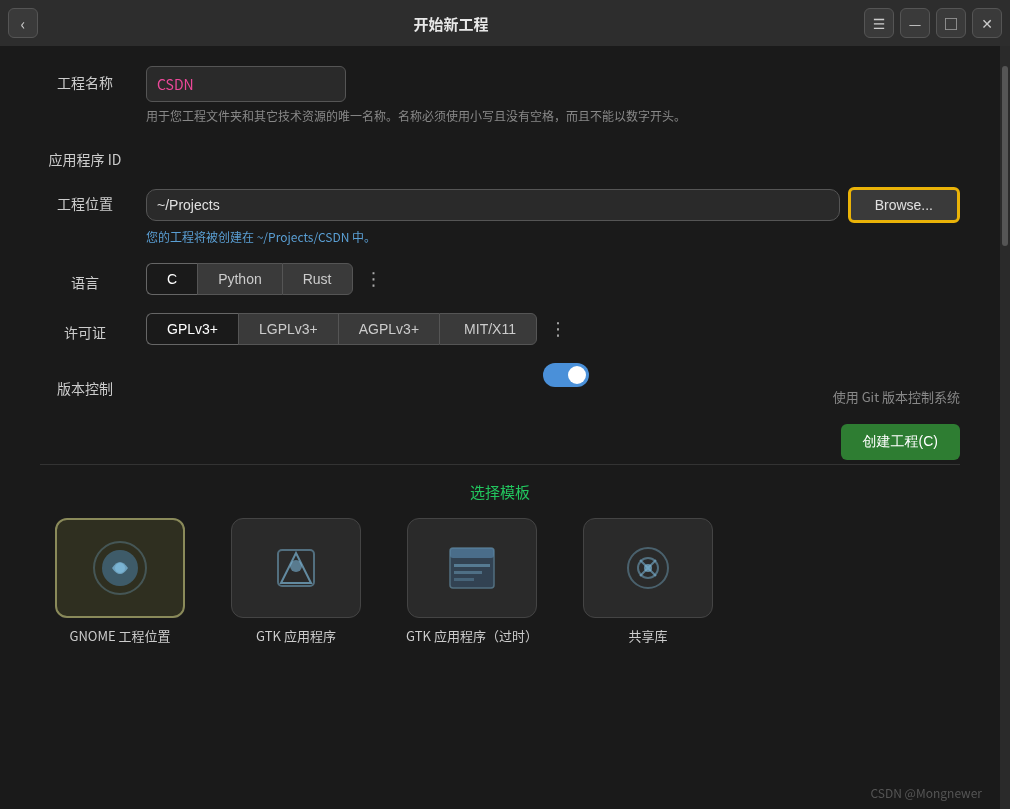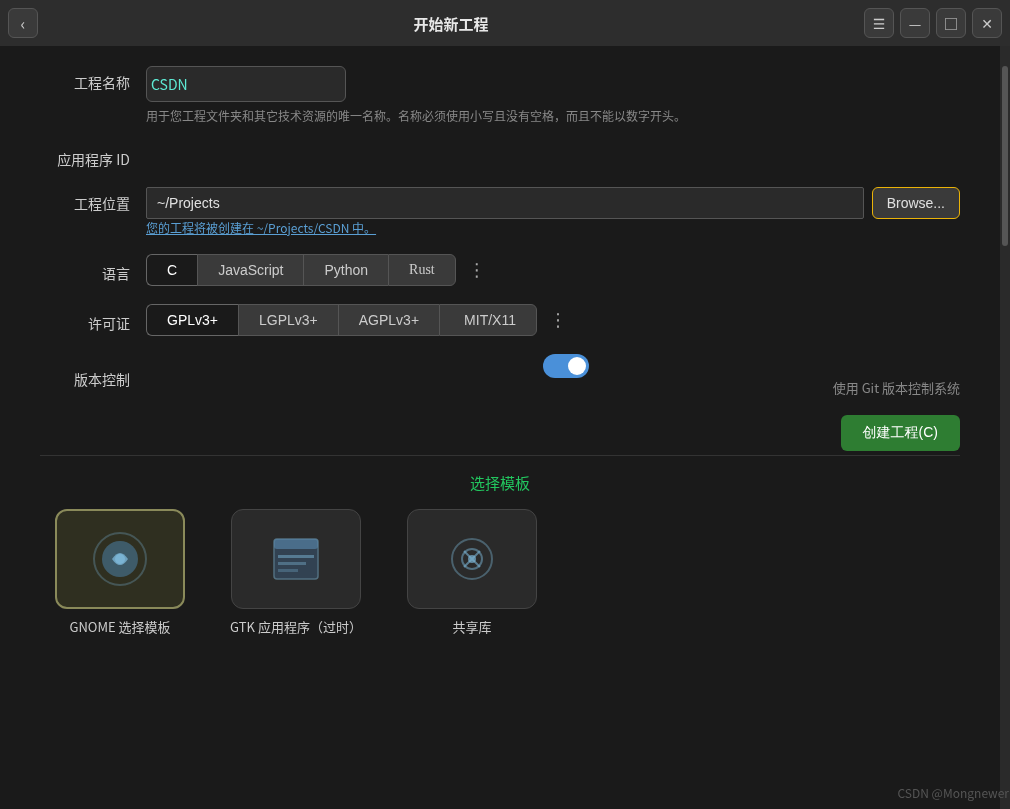--- a/index.html
+++ b/index.html
@@ -81,21 +81,21 @@
 
     
     .form-row {
       display: flex;
       align-items: flex-start;
       margin-bottom: 18px;
       gap: 16px;
     }
     .form-label {
       width: 90px;
-      text-align: right;
+      text-align: center;
       font-size: 14px;
       color: #ccc;
       padding-top: 6px;
       flex-shrink: 0;
     }
     .form-content {
       flex: 1;
     }
     .form-input {
       width: 100%;
@@ -112,57 +112,57 @@
       color: #888;
       margin-top: 5px;
       line-height: 1.5;
     }
 
     
     .project-name-display {
       background: #2a2a2a;
       border: 1px solid #555;
       border-radius: 6px;
-      padding: 7px 4px;
-      font-size: 14px;
-      color: #5eead4;
+      padding: 7px 10px;
+      font-size: 14px;
+      color: #ec4899;
       display: inline-block;
       min-width: 200px;
     }
 
     
     .location-row {
       display: flex;
       align-items: center;
       gap: 8px;
     }
     .location-input {
       flex: 1;
       background: #2a2a2a;
       border: 1px solid #555;
-      border-radius: 2px;
+      border-radius: 10px;
       padding: 7px 10px;
       color: #e0e0e0;
       font-size: 14px;
       outline: none;
     }
     .browse-btn {
       background: #3a3a3a;
-      border: 1px solid #eab308;
-      border-radius: 6px;
-      padding: 7px 14px;
+      border: 3px solid #eab308;
+      border-radius: 6px;
+      padding: 7px 24px;
       color: #e0e0e0;
       font-size: 14px;
       cursor: pointer;
       white-space: nowrap;
     }
     .location-hint {
       font-size: 12px;
       color: #5a9fd4;
-      text-decoration: underline;
+      margin-top: 5px;
     }
 
     
     .btn-group {
       display: flex;
       gap: 0;
       align-items: center;
     }
     .btn-group-btn {
       background: #3a3a3a;
@@ -279,21 +279,21 @@
     .template-card-label {
       font-size: 13px;
       color: #ccc;
       text-align: center;
     }
 
     
     .footer-watermark {
       position: fixed;
       bottom: 8px;
-      right: 1px;
+      right: 28px;
       font-size: 12px;
       color: #555;
     }
 
     
     .section-divider {
       border: none;
       border-top: 1px solid #333;
       margin: 4px 0 16px 0;
     }
@@ -349,23 +349,22 @@
         <div class="location-hint">您的工程将被创建在 ~/Projects/CSDN 中。</div>
       </div>
     </div>
 
     <div class="form-row" style="align-items:center;">
       <div class="form-label">语言</div>
       <div class="form-content">
         <div style="display:flex;align-items:center;">
           <div class="btn-group">
             <button class="btn-group-btn active">C</button>
-            <button class="btn-group-btn">JavaScript</button>
             <button class="btn-group-btn">Python</button>
-            <button class="btn-group-btn" style="border-right:1px solid #555;border-radius:0 6px 6px 0;font-family:Liberation Serif, serif;">Rust</button>
+            <button class="btn-group-btn" style="border-right:1px solid #555;border-radius:0 6px 6px 0;">Rust</button>
           </div>
           <button class="more-btn">⋮</button>
         </div>
       </div>
     </div>
 
     <div class="form-row" style="align-items:center;">
       <div class="form-label">许可证</div>
       <div class="form-content">
         <div style="display:flex;align-items:center;">
@@ -404,23 +403,33 @@
 
         <div class="template-card selected">
           <div class="template-icon-box">
             <svg width="60" height="60" viewBox="0 0 60 60">
               <circle cx="30" cy="30" r="26" fill="none" stroke="#7ab3d3" stroke-width="2" opacity="0.3"></circle>
               <circle cx="30" cy="30" r="18" fill="#4a7a9b" opacity="0.6"></circle>
               <path d="M22 30 Q30 18 38 30 Q30 42 22 30Z" fill="#7ab3d3" opacity="0.8"></path>
               <circle cx="30" cy="30" r="5" fill="#7ab3d3"></circle>
             </svg>
           </div>
-          <div class="template-card-label">GNOME 选择模板</div>
-        </div>
-
+          <div class="template-card-label">GNOME 工程位置</div>
+        </div>
+
+        <div class="template-card">
+          <div class="template-icon-box">
+            <svg width="60" height="60" viewBox="0 0 60 60">
+              <rect x="12" y="12" width="36" height="36" rx="4" fill="none" stroke="#7ab3d3" stroke-width="2" opacity="0.5"></rect>
+              <path d="M30 15 L45 45 L15 45 Z" fill="none" stroke="#7ab3d3" stroke-width="2" opacity="0.7"></path>
+              <circle cx="30" cy="28" r="6" fill="#7ab3d3" opacity="0.6"></circle>
+            </svg>
+          </div>
+          <div class="template-card-label">GTK 应用程序</div>
+        </div>
 
         <div class="template-card">
           <div class="template-icon-box">
             <svg width="60" height="60" viewBox="0 0 60 60">
               <rect x="8" y="10" width="44" height="40" rx="3" fill="#3a5a7a" opacity="0.5" stroke="#7ab3d3" stroke-width="1.5"></rect>
               <rect x="8" y="10" width="44" height="10" rx="3" fill="#5a8ab0" opacity="0.6"></rect>
               <rect x="12" y="26" width="36" height="3" fill="#7ab3d3" opacity="0.5"></rect>
               <rect x="12" y="33" width="28" height="3" fill="#7ab3d3" opacity="0.4"></rect>
               <rect x="12" y="40" width="20" height="3" fill="#7ab3d3" opacity="0.3"></rect>
             </svg>

